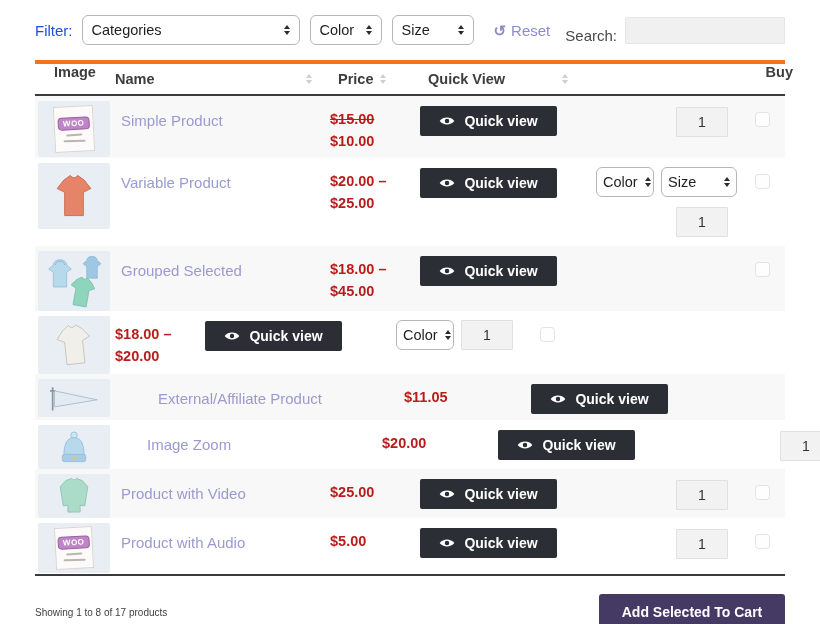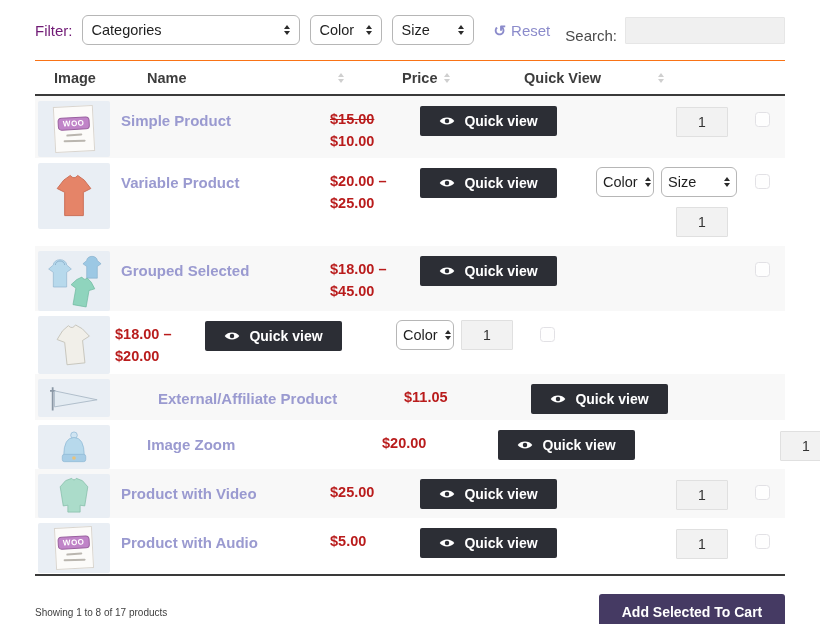--- a/index.html
+++ b/index.html
@@ -1,42 +1,42 @@
 <!DOCTYPE html>
 <html><head>
 <meta charset="utf-8">
 <style>
   * { margin:0; padding:0; box-sizing:border-box; }
   html,body { width:820px; background:#fff; font-family:"Liberation Sans", sans-serif; color:#3d3d3d; }
   .wrap { width:820px; height:624px; padding:14px 35px 0 35px; }
 
   
   .filter-bar { display:flex; align-items:center; margin-bottom:14px; height:32px; }
-  .flabel { font-size:15px; color:#701a75; margin-right:9px; }
+  .flabel { font-size:15px; color:#1d4ed8; margin-right:9px; }
   .select { display:inline-flex; align-items:center; height:30px; background:#fff;
             border:1px solid #b6b6b6; border-radius:6px; padding:0 9px; font-size:14.5px;
             color:#1e1e1e; cursor:pointer; }
   .select .lbl { white-space:nowrap; }
   .sel-cat { width:218px; margin-right:10px; }
   .sel-color { width:72px; margin-right:10px; }
   .sel-size { width:82px; }
   .caret { display:inline-flex; flex-direction:column; gap:2.5px; margin-left:auto; padding-left:7px; }
   .tri { width:0; height:0; border-left:3.5px solid transparent; border-right:3.5px solid transparent; }
   .tri.up { border-bottom:4.5px solid #2b2b2b; }
   .tri.dn { border-top:4.5px solid #2b2b2b; }
   .reset { display:inline-flex; align-items:center; gap:5px; margin-left:20px; color:#8b8bcb;
            font-size:15px; cursor:pointer; text-decoration:none; }
   .reset-ic { font-size:15px; font-weight:bold; line-height:1; }
   .search { display:flex; align-items:flex-end; gap:8px; margin-left:auto; font-size:15px; color:#4a4a4a; }
   .search input { width:160px; height:27px; background:#f0f0f0; border:1px solid #e6e6e6;
                   border-radius:1px; padding:0 6px; font-size:14px; font-family:"Liberation Sans",sans-serif; }
 
   
-  .thead { display:flex; align-items:center; height:36px; border-top:1px solid #f97316;
-           border-bottom:2px solid #3a3a3a; font-weight:bold; font-size:14.5px; color:#3d3d3d;gap:32px; }
+  .thead { display:flex; height:36px; border-top:4px solid #f97316;
+           border-bottom:2px solid #3a3a3a; font-weight:bold; font-size:14.5px; color:#3d3d3d; }
   .tbody { border-bottom:2px solid #3a3a3a; }
   .col-img { width:80px; flex:none; }
   .col-name { width:215px; flex:none; }
   .col-price { width:90px; flex:none; }
   .col-qv { width:158px; flex:none; }
   .col-var { width:167px; flex:none; }
   .col-buy { width:40px; flex:none; }
   .th-img { text-align:center; }
   .th-flex { display:flex; align-items:center; justify-content:space-between; padding-right:18px; }
   .th-inline { display:flex; align-items:center; gap:7px;margin-left:8px; }
@@ -49,21 +49,21 @@
   .trow:nth-child(odd) { background:#f8f8f8; }
   .r1 { min-height:62px; } .r2 { min-height:88px; } .r3 { min-height:63px; } .r4 { min-height:62px; }
   .r5 { min-height:46px;gap:37px; } .r6 { min-height:47px;gap:26px; } .r7 { min-height:48px; } .r8 { min-height:56px; }
 
   .thumb { width:72px; margin-left:3px; background:#e9eef4; border-radius:2px;
            display:flex; align-items:center; justify-content:center; overflow:hidden; }
   .r1 .thumb { height:56px; } .r2 .thumb { height:66px; } .r3 .thumb { height:60px; }
   .r4 .thumb { height:58px; } .r5 .thumb { height:38px; } .r6 .thumb { height:44px; }
   .r7 .thumb { height:44px; } .r8 .thumb { height:50px; }
 
-  .pname { display:block; padding:11px 0 0 6px; font-size:15px; color:#9a9ad0; text-decoration:none; cursor:pointer;font-weight:bold; }
+  .pname { display:block; padding:11px 0 0 6px; font-size:15px; color:#9a9ad0; text-decoration:none; cursor:pointer; }
   .price { padding-top:7px; font-size:14.5px; font-weight:bold; color:#b91c1c; line-height:1.55; }
   .price span { display:block; }
   .strike { text-decoration:line-through; }
 
   .qv { display:inline-flex; align-items:center; justify-content:center; gap:9px; margin-top:5px;
         width:137px; height:30px; background:#2c2e35; color:#fff; border:none; border-radius:2px;
         font-family:"Liberation Sans",sans-serif; font-size:14px; font-weight:bold; cursor:pointer; }
 
   .var-cell { display:flex; flex-direction:column; align-items:flex-end; }
   .var-row { display:flex; align-items:center; gap:7px; margin-top:4px; }

